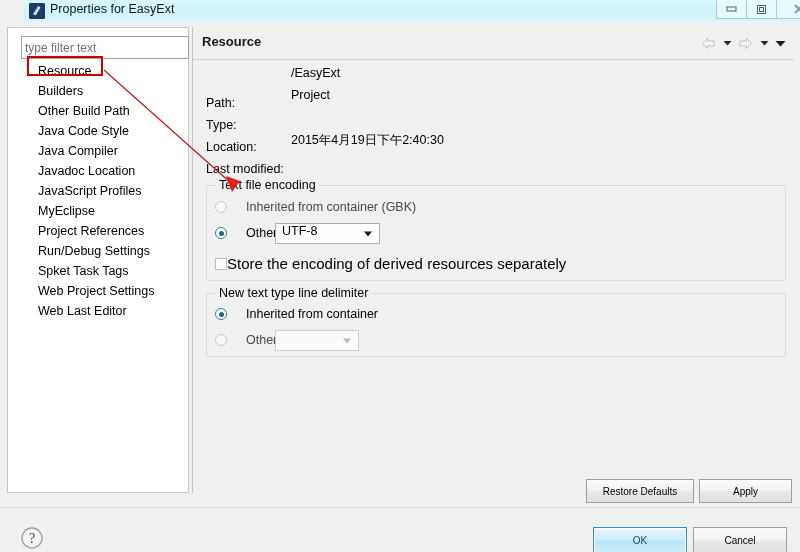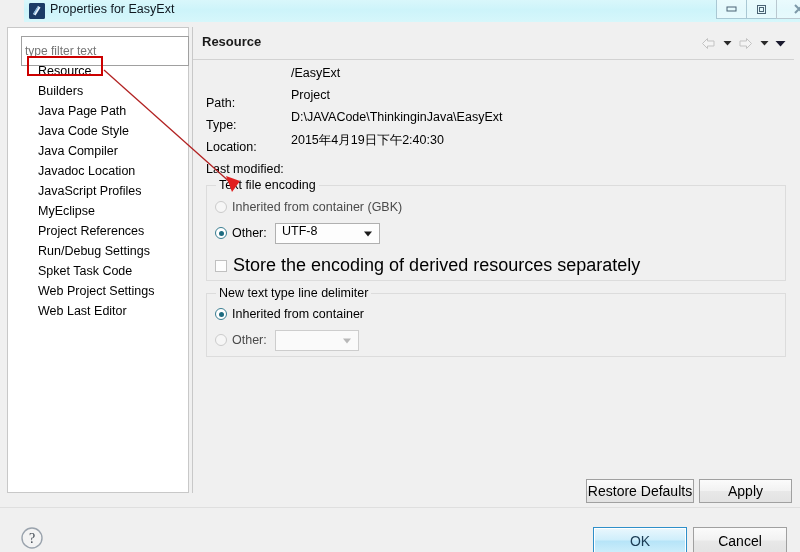--- a/index.html
+++ b/index.html
@@ -62,21 +62,21 @@
   
   .left-pane {
     position: absolute; left: 7px; top: 5px;
     width: 182px; height: 466px;
     background: #ffffff;
     border: 1px solid #c8c8c8;
     box-sizing: border-box;
   }
   .filter-box {
     position: absolute; left: 13px; top: 8px;
-    width: 168px; height: 30px;
+    width: 168px; height: 23px;
     background: #fff;
     border: 1px solid #a0a0a0;
     box-sizing: border-box;
     font-family: "Liberation Sans", sans-serif;
     font-size: 12px;
     color: #585858;
     padding: 0 3px;
     line-height: 17px;
     outline: none;
   }
@@ -175,28 +175,28 @@
     border: 1px solid #3a7e92;
     background: #ffffff;
   }
   .radio.on::after {
     content: "";
     position: absolute; left: 2.5px; top: 2.5px;
     width: 5px; height: 5px; border-radius: 50%;
     background: #1d6b80;
   }
   .radio.off { border-color: #cbcbcb; background: #f6f6f6; }
-  .radio-label { font-size: 12.5px; color: #000; margin-left: 5px; white-space: nowrap; }
+  .radio-label { font-size: 12.5px; color: #000; margin-left: 19px; white-space: nowrap; }
   .radio-label.dim { color: #4a4a4a; }
 
   .checkbox {
     width: 12px; height: 12px; box-sizing: border-box; flex: none;
     background: #fdfdfd; border: 1px solid #c0c0c0;
   }
-  .cb-label { font-size: 18px; color: #000; margin-left: 6px; white-space: nowrap; }
+  .cb-label { font-size: 15px; color: #000; white-space: nowrap; }
 
   .combo {
     height: 21px;
     background: #fdfdfd;
     border: 1px solid #b0b0b0;
     box-sizing: border-box;
     position: relative;
     display: flex; align-items: flex-start;
   }
   .combo-text { font-size: 12.5px; color: #000; padding-left: 6px; }
@@ -209,21 +209,21 @@
     border-top: 5px solid #1a1a1a;
   }
   .combo.disabled { background: #fafafa; border-color: #cdcdcd; }
   .combo.disabled .combo-arrow { border-top-color: #b8b8b8; }
 
   
   .btn {
     background: linear-gradient(to bottom, #fbfbfb 0%, #f2f2f2 48%, #e8e8e8 52%, #e3e3e3 100%);
     border: 1px solid #a0a0a0;
     box-sizing: border-box;
-    font-size: 14px;
+    font-size: 10px;
     color: #000;
     display: flex; align-items: center; justify-content: center;
     position: absolute;
     font-family: "Liberation Sans", sans-serif;
   }
   #btn-restore { left: 586px; top: 457px; width: 108px; height: 24px; }
   #btn-apply   { left: 699px; top: 457px; width: 93px;  height: 24px; }
 
   .footer-sep {
     position: absolute; left: 0; top: 485px;
@@ -278,29 +278,29 @@
     </div>
   </div>
 
   <div class="dialog-body">
 
     <div class="left-pane">
       <input class="filter-box" type="text" placeholder="type filter text" style="">
       <div class="tree">
         <div class="tree-item">Resource</div>
         <div class="tree-item">Builders</div>
-        <div class="tree-item">Java Page Path</div>
+        <div class="tree-item">Other Build Path</div>
         <div class="tree-item">Java Code Style</div>
         <div class="tree-item">Java Compiler</div>
         <div class="tree-item">Javadoc Location</div>
         <div class="tree-item">JavaScript Profiles</div>
         <div class="tree-item">MyEclipse</div>
         <div class="tree-item">Project References</div>
         <div class="tree-item">Run/Debug Settings</div>
-        <div class="tree-item">Spket Task Code</div>
+        <div class="tree-item">Spket Task Tags</div>
         <div class="tree-item">Web Project Settings</div>
         <div class="tree-item">Web Last Editor</div>
       </div>
     </div>
 
     <div class="right-pane">
       <div class="pane-header">
         <div class="pane-title">Resource</div>
         <div class="nav-tools">
           <div class="nav-btn">
@@ -336,21 +336,20 @@
       <div class="info-row">
         <span class="info-label">Path:</span>
         <span class="info-value">/EasyExt</span>
       </div>
       <div class="info-row">
         <span class="info-label">Type:</span>
         <span class="info-value">Project</span>
       </div>
       <div class="info-row">
         <span class="info-label">Location:</span>
-        <span class="info-value">D:\JAVACode\ThinkinginJava\EasyExt</span>
       </div>
       <div class="info-row lm">
         <span class="info-label">Last modified:</span>
         <span class="info-value">2015年4月19日下午2:40:30</span>
       </div>
     </div>
 
     <div class="group" id="grp-encoding">
       <span class="group-title">Text file encoding</span>
 

